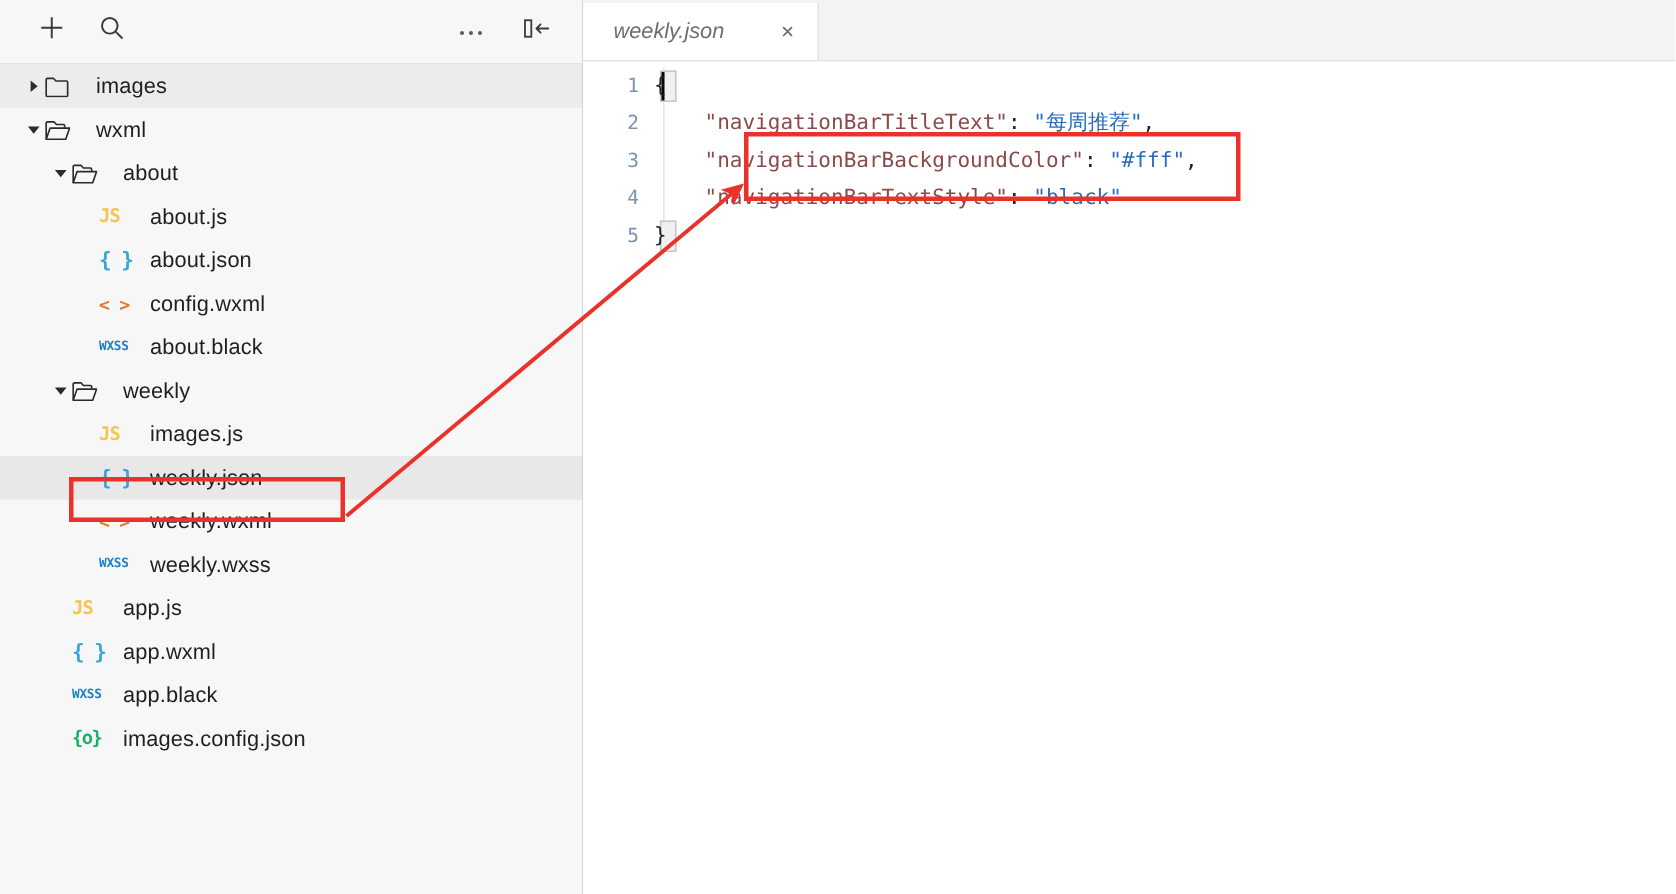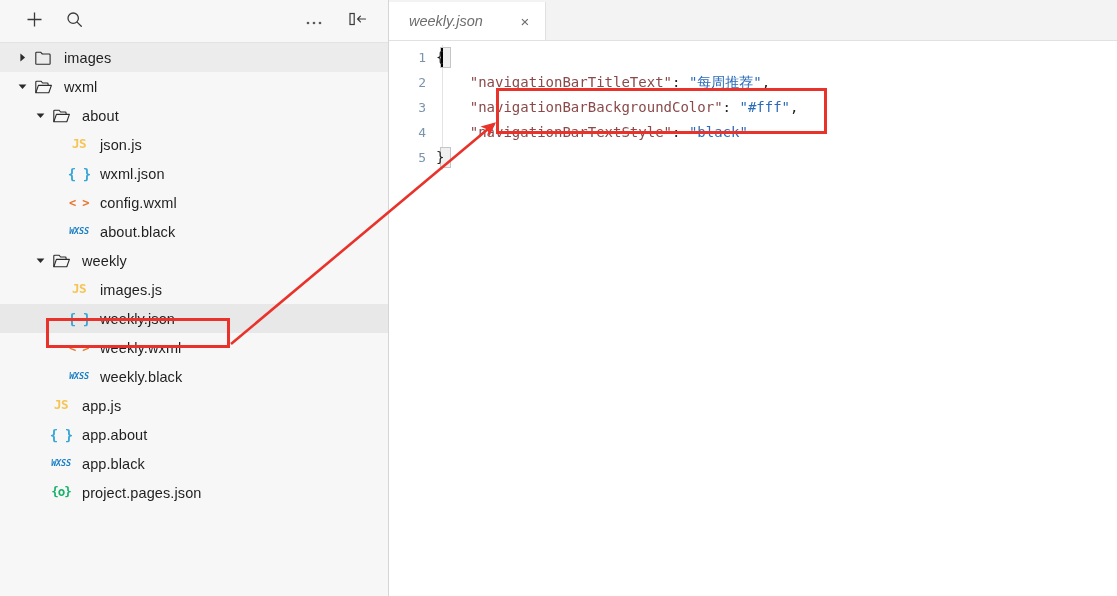--- a/index.html
+++ b/index.html
@@ -78,36 +78,36 @@
     justify-content: center;
     flex: 0 0 16px;
   }
   .twisty svg { display: block; }
 
   .ficon {
     width: 26px;
     flex: 0 0 26px;
     display: flex;
     align-items: center;
-    justify-content: center;
+    justify-content: flex-start;
     height: 29px;
   }
   .flabel { padding-left: 8px; letter-spacing: 0.1px; }
 
   
   .glyph {
     font-family: "DejaVu Sans Mono", "Liberation Mono", monospace;
     font-weight: 700;
     font-size: 13px;
     line-height: 1;
   }
   .glyph.js   { color: #f5c453; font-size: 12.5px; letter-spacing: -0.5px; }
   .glyph.json { color: #3aa6d6; font-size: 14px; letter-spacing: -1px; }
   .glyph.wxml { color: #e8762c; font-size: 12px; letter-spacing: -0.5px; }
-  .glyph.wxss { color: #1b7fc4; font-size: 8.5px; font-weight: 700; letter-spacing: -0.2px; font-style: italic; }
+  .glyph.wxss { color: #1b7fc4; font-size: 8.5px; font-weight: 700; letter-spacing: -0.2px; }
   .glyph.cfg  { color: #17b169; font-size: 12.5px; letter-spacing: -1px; }
 
   
   .lvl0 { padding-left: 14px; }
   .lvl1 { padding-left: 32px; }
   .lvl2 { padding-left: 50px; }
 
   
   .editor-pane {
     position: relative;
@@ -303,28 +303,28 @@
               <path d="M0.8 12.8 L3.4 5.4 H16.4 L13.8 12.8 Z" fill="none" stroke="#2b2b2b" stroke-width="1.1" stroke-linejoin="round"></path>
             </svg>
           </div>
           <span class="flabel">about</span>
         </div>
         <div class="tree-row lvl2">
           <div class="twisty"></div>
           <div class="ficon">
             <span class="glyph js">JS</span>
           </div>
-          <span class="flabel">json.js</span>
+          <span class="flabel">about.js</span>
         </div>
         <div class="tree-row lvl2">
           <div class="twisty"></div>
           <div class="ficon">
             <span class="glyph json">{ }</span>
           </div>
-          <span class="flabel">wxml.json</span>
+          <span class="flabel">about.json</span>
         </div>
         <div class="tree-row lvl2">
           <div class="twisty"></div>
           <div class="ficon">
             <span class="glyph wxml">&lt; &gt;</span>
           </div>
           <span class="flabel">config.wxml</span>
         </div>
         <div class="tree-row lvl2">
           <div class="twisty"></div>
@@ -366,49 +366,49 @@
           <div class="ficon">
             <span class="glyph wxml">&lt; &gt;</span>
           </div>
           <span class="flabel">weekly.wxml</span>
         </div>
         <div class="tree-row lvl2">
           <div class="twisty"></div>
           <div class="ficon">
             <span class="glyph wxss">WXSS</span>
           </div>
-          <span class="flabel">weekly.black</span>
+          <span class="flabel">weekly.wxss</span>
         </div>
         <div class="tree-row lvl1">
           <div class="twisty"></div>
           <div class="ficon">
             <span class="glyph js">JS</span>
           </div>
           <span class="flabel">app.js</span>
         </div>
         <div class="tree-row lvl1">
           <div class="twisty"></div>
           <div class="ficon">
             <span class="glyph json">{ }</span>
           </div>
-          <span class="flabel">app.about</span>
+          <span class="flabel">app.wxml</span>
         </div>
         <div class="tree-row lvl1">
           <div class="twisty"></div>
           <div class="ficon">
             <span class="glyph wxss">WXSS</span>
           </div>
           <span class="flabel">app.black</span>
         </div>
         <div class="tree-row lvl1">
           <div class="twisty"></div>
           <div class="ficon">
             <span class="glyph cfg">{o}</span>
           </div>
-          <span class="flabel">project.pages.json</span>
+          <span class="flabel">images.config.json</span>
         </div>
       </div>
   </div>
 
   <div class="editor-pane">
 
     <div class="tabbar">
       <div class="tab">
         <span class="tab-title">weekly.json</span>
         <span class="tab-close">×</span>

